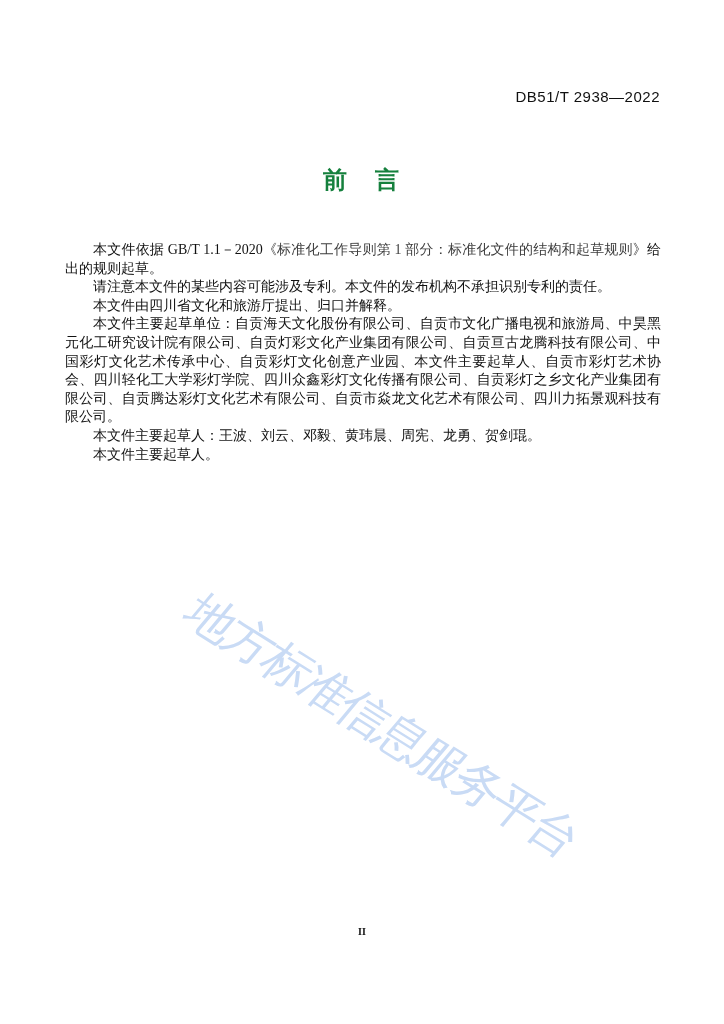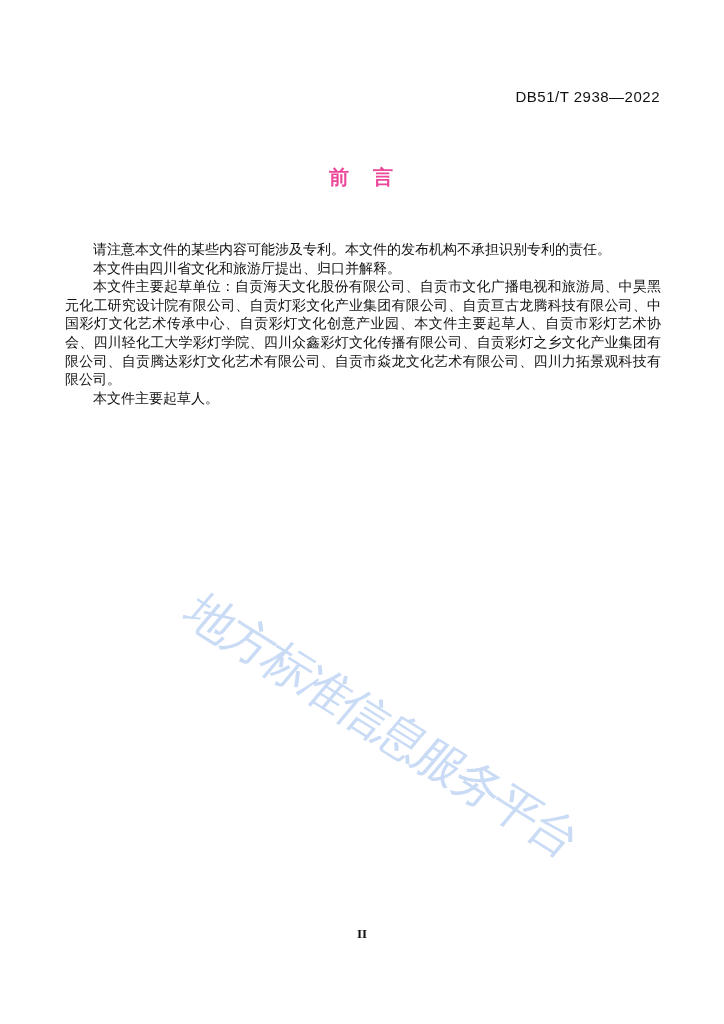--- a/index.html
+++ b/index.html
@@ -25,24 +25,24 @@
     letter-spacing: 0.5px;
     color: #111;
     margin-left: 44px;
   }
   .doc-title {
     position: absolute;
     top: 164px;
     left: 0;
     width: 100%;
     text-align: center;
-    font-size: 20px;
+    font-size: 24px;
     font-weight: bold;
     letter-spacing: 2px;
-    color: #ec4899;
+    color: #15803d;
     margin: 0;
   }
   .content {
     position: absolute;
     top: 241px;
     left: 65px;
     width: 596px;
     font-size: 14px;
     line-height: 18.6px;
     text-align: justify;
@@ -70,38 +70,40 @@
     font-family: "Liberation Serif", "DejaVu Serif", serif;
     pointer-events: none;
     user-select: none;
   }
   .page-number {
     position: absolute;
     top: 926px;
     left: 0;
     width: 100%;
     text-align: center;
-    font-size: 13px;
+    font-size: 10px;
     font-weight: bold;
     color: #111;
   }
 </style>
 </head>
 <body>
 
 <div class="page">
 
   <div class="watermark" style="color: rgb(201, 219, 245);">地方标准信息服务平台</div>
 
   <div class="header-code">DB51/T 2938—2022</div>
 
   <h1 class="doc-title">前　言</h1>
 
   <div class="content">
+    <p><span>本文件依据 GB/T 1.1－2020</span><span class="book-title">《标准化工作导则第 1 部分：标准化文件的结构和起草规则》</span><span>给出的规则起草。</span></p>
     <p>请注意本文件的某些内容可能涉及专利。本文件的发布机构不承担识别专利的责任。</p>
     <p>本文件由四川省文化和旅游厅提出、归口并解释。</p>
     <p>本文件主要起草单位：自贡海天文化股份有限公司、自贡市文化广播电视和旅游局、中昊黑元化工研究设计院有限公司、自贡灯彩文化产业集团有限公司、自贡亘古龙腾科技有限公司、中国彩灯文化艺术传承中心、自贡彩灯文化创意产业园、本文件主要起草人、自贡市彩灯艺术协会、四川轻化工大学彩灯学院、四川众鑫彩灯文化传播有限公司、自贡彩灯之乡文化产业集团有限公司、自贡腾达彩灯文化艺术有限公司、自贡市焱龙文化艺术有限公司、四川力拓景观科技有限公司。</p>
+    <p>本文件主要起草人：王波、刘云、邓毅、黄玮晨、周宪、龙勇、贺剑琨。</p>
     <p>本文件主要起草人。</p>
   </div>
 
   <div class="page-number">II</div>
 
 </div>
 
 </body></html>

